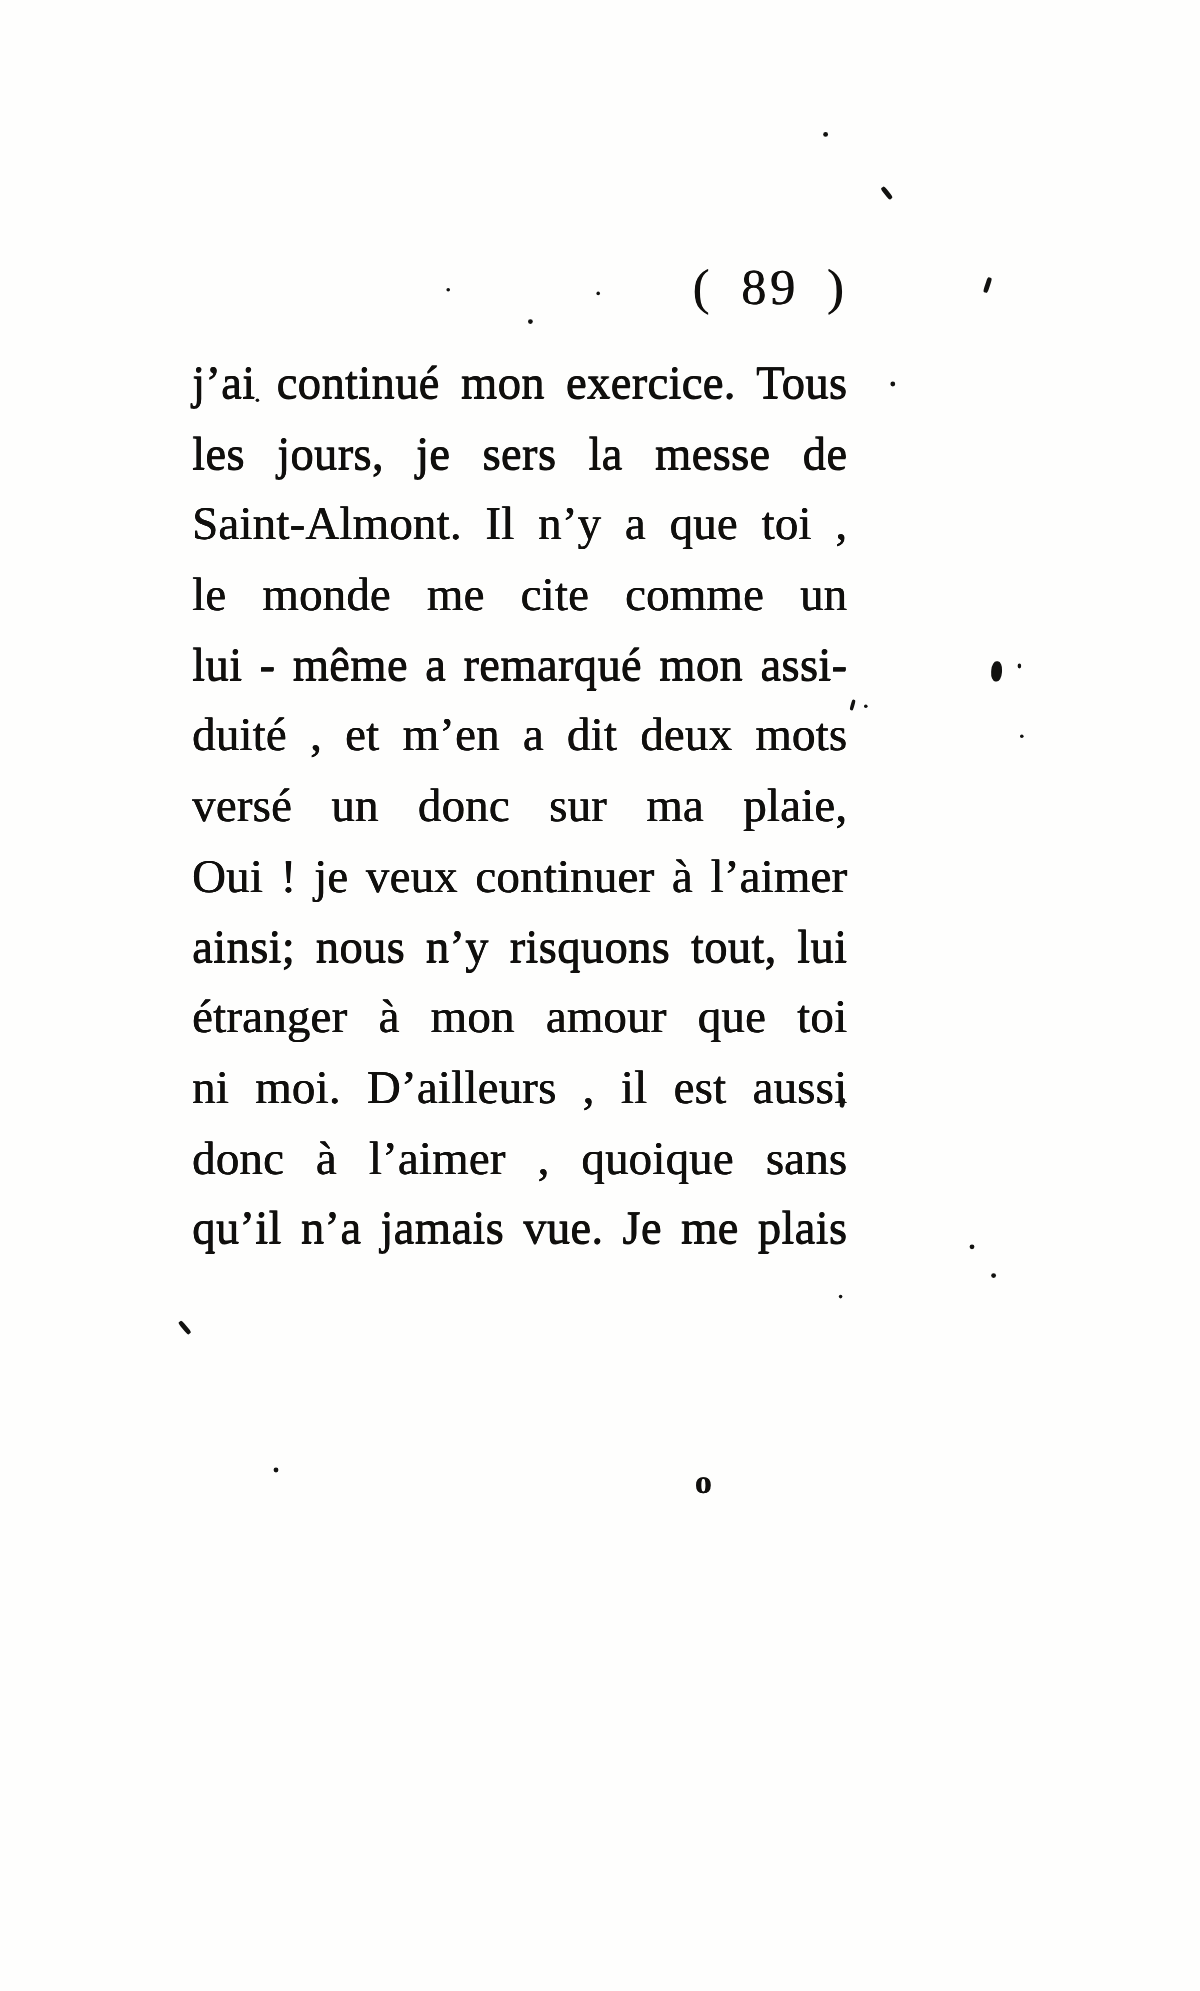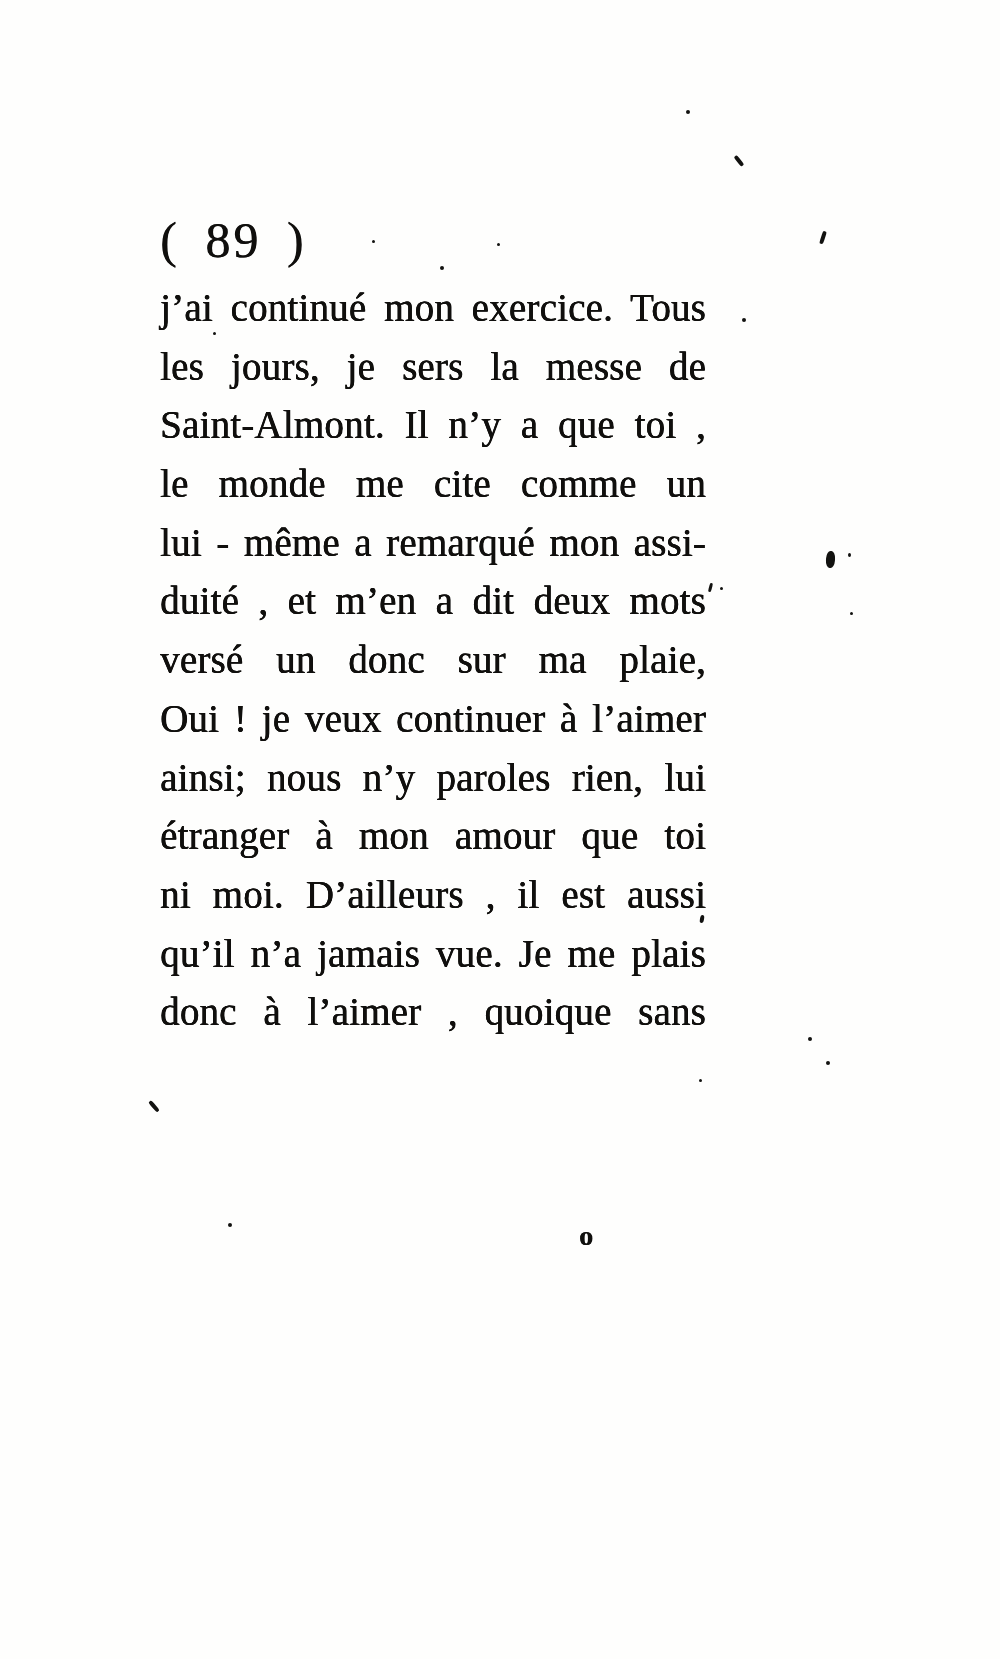--- a/index.html
+++ b/index.html
@@ -8,28 +8,28 @@
     background:#fefefd;
     font-family:"Liberation Serif", serif;
     color:#100f0d;
     position:relative;
     overflow:hidden;
   }
   .scan-page{position:absolute;inset:0;background:#fefefd}
   .page-number{
     position:absolute;
     left:160px;top:214px;width:546px;
-    text-align:left;
-    font-size:50px;line-height:52px;
+    text-align:right;
+    font-size:42px;line-height:52px;
     letter-spacing:3px;word-spacing:10px;
     text-shadow:0.5px 0 0 currentColor;
   }
   .text-block{
     position:absolute;
-    left:160px;top:279px;width:546px;
+    left:160px;top:291px;width:546px;
   }
   .line{
     height:58.7px;line-height:58.7px;
     font-size:39px;
     letter-spacing:0.2px;
     text-align:justify;
     text-align-last:justify;
     text-justify:inter-word;
     white-space:normal;
     text-shadow:0.45px 0 0 currentColor, 0 0.3px 0 currentColor;
@@ -55,25 +55,25 @@
 
   <div class="text-block">
     <div class="line">j’ai continué mon exercice. Tous</div>
     <div class="line">les jours, je sers la messe de</div>
     <div class="line">Saint-Almont. Il n’y a que toi ,</div>
     <div class="line">le monde me cite comme un</div>
     <div class="line">lui - même a remarqué mon assi-</div>
     <div class="line">duité , et m’en a dit deux mots</div>
     <div class="line">versé un donc sur ma plaie,</div>
     <div class="line">Oui ! je veux continuer à l’aimer</div>
-    <div class="line">ainsi; nous n’y paroles rien, lui</div>
+    <div class="line">ainsi; nous n’y risquons tout, lui</div>
     <div class="line">étranger à mon amour que toi</div>
     <div class="line">ni moi. D’ailleurs , il est aussi</div>
+    <div class="line">donc à l’aimer , quoique sans</div>
     <div class="line">qu’il n’a jamais vue. Je me plais</div>
-    <div class="line">donc à l’aimer , quoique sans</div>
   </div>
 
   <div class="signature">o</div>
 
 <div class="ink-mark" style="left: 686px; top: 110px; width: 4px; height: 4px; transform: rotate(0deg); border-radius: 50%;"></div>
     <div class="ink-mark" style="left: 737px; top: 155px; width: 3.5px; height: 12px; transform: rotate(-38deg); border-radius: 30%;"></div>
     <div class="ink-mark" style="left: 821px; top: 231px; width: 3.5px; height: 13px; transform: rotate(18deg); border-radius: 30%;"></div>
     <div class="ink-mark" style="left: 826px; top: 551px; width: 9px; height: 17px; transform: rotate(4deg); border-radius: 45%;"></div>
     <div class="ink-mark" style="left: 848px; top: 553px; width: 3px; height: 4px; transform: rotate(0deg); border-radius: 50%;"></div>
     <div class="ink-mark" style="left: 850px; top: 612px; width: 3px; height: 3px; transform: rotate(0deg); border-radius: 50%;"></div>

